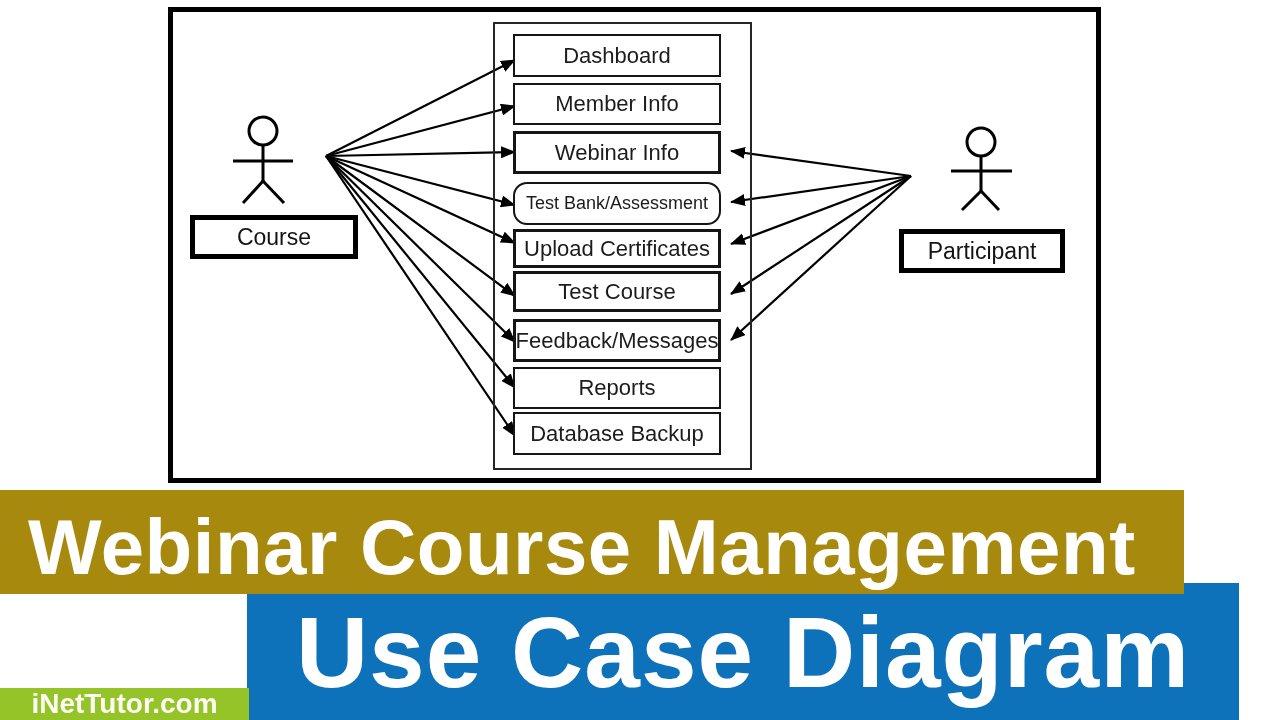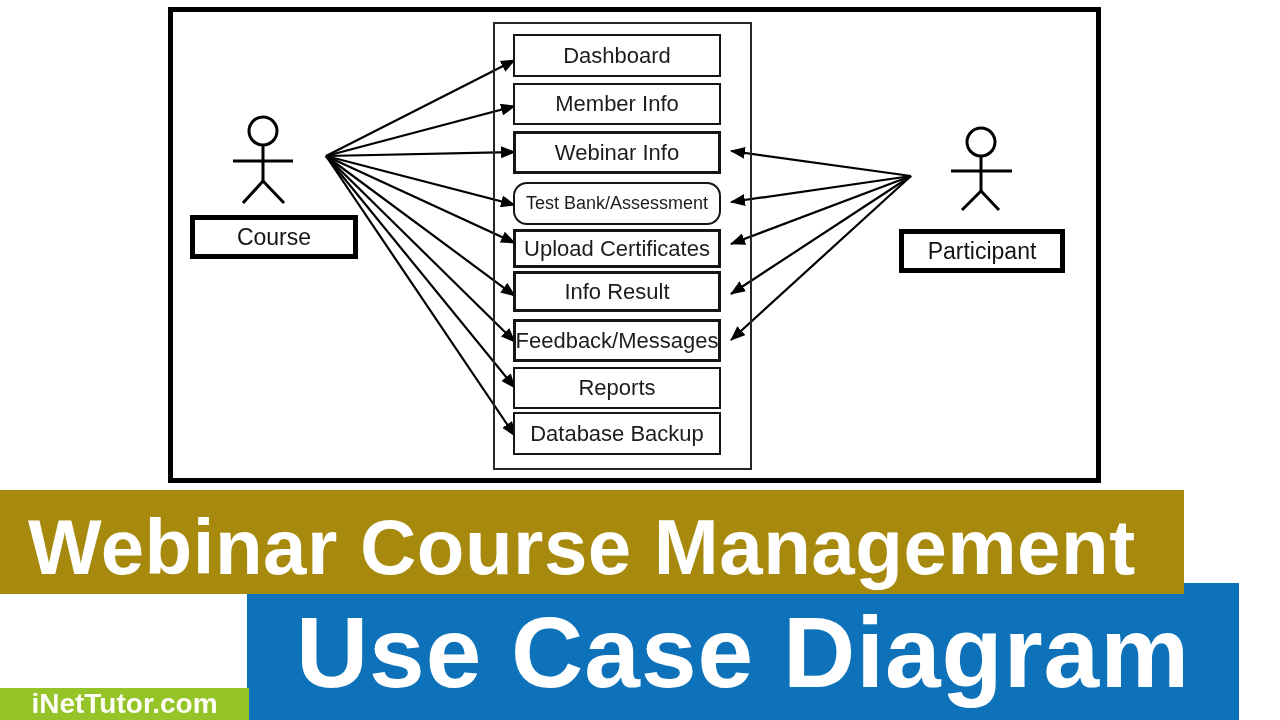--- a/index.html
+++ b/index.html
@@ -111,21 +111,21 @@
     </g>
   </svg>
 
   <div class="sys-boundary"></div>
 
   <div class="uc b2" style="top:34px;  height:43px;">Dashboard</div>
   <div class="uc b3" style="top:131px; height:43px;">Webinar Info</div>
   <div class="uc b2" style="top:83px;  height:42px;">Member Info</div>
   <div class="uc b2 uc-small" style="top:182px; height:43px;border-radius:14px;">Test Bank/Assessment</div>
   <div class="uc b3" style="top:229px; height:39px;">Upload Certificates</div>
-  <div class="uc b3" style="top:271px; height:41px;">Info Result</div>
+  <div class="uc b3" style="top:271px; height:41px;">Test Course</div>
   <div class="uc b3" style="top:319px; height:43px;">Feedback/Messages</div>
   <div class="uc b2" style="top:367px; height:42px;">Reports</div>
   <div class="uc b2" style="top:412px; height:43px;">Database Backup</div>
 
   <div class="actor-box admin-box">
     <span>Course</span>
   </div>
   <div class="actor-box participant-box">
     <span>Participant</span>
   </div>

